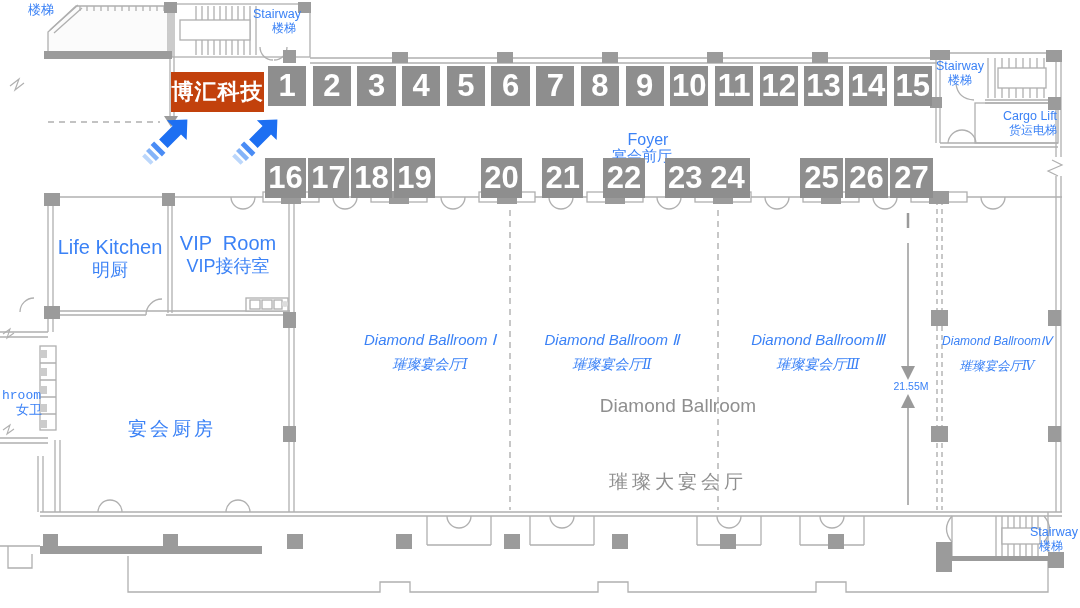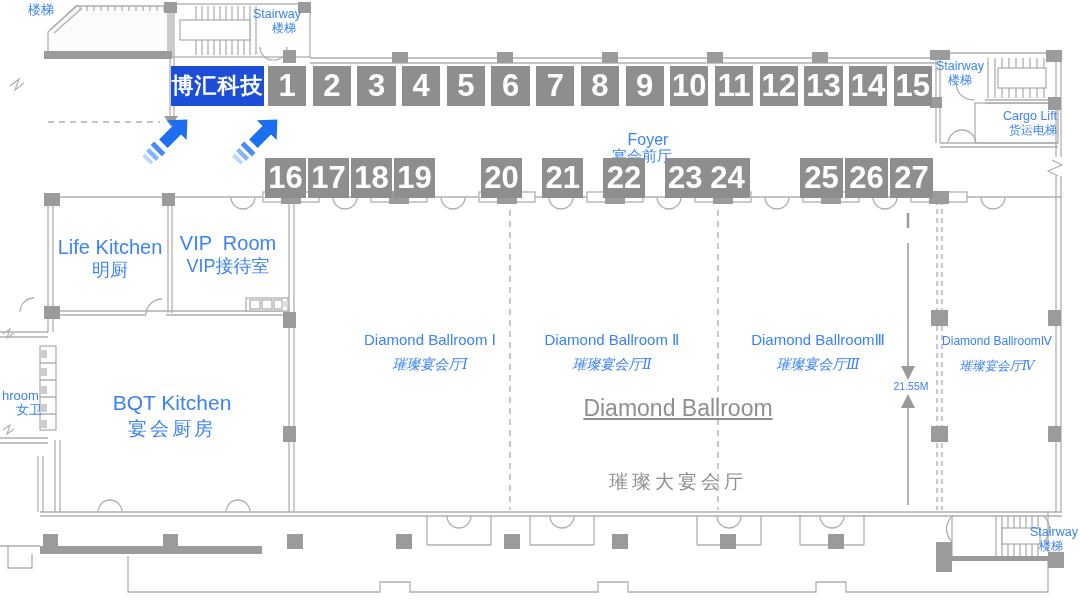--- a/index.html
+++ b/index.html
@@ -1,26 +1,26 @@
 <!DOCTYPE html>
 <html><head>
 <meta charset="utf-8">
 <style>
   html,body{margin:0;padding:0;background:#ffffff;}
   #stage{position:relative;width:1080px;height:608px;background:#ffffff;overflow:hidden;
          font-family:"Liberation Sans",sans-serif;}
   #plan-svg{position:absolute;left:0;top:0;}
   .lbl{position:absolute;color:#3b82f6;white-space:pre;line-height:1.1;}
   .ctr{transform:translateX(-50%);text-align:center;}
-  .it{}
+  .it{font-style:italic;}
   .serif-it{font-family:"DejaVu Serif","Liberation Serif",serif;font-style:italic;}
   .booth-row{position:absolute;display:flex;}
   .booth{width:var(--bw);height:40px;background:#8e8e8e;color:#ffffff;
          font-weight:600;font-size:31px;line-height:40px;text-align:center;flex:none;}
-  #brand-box{position:absolute;left:171px;top:66px;width:93px;height:40px;background:#1d4ed8;
+  #brand-box{position:absolute;left:171px;top:72px;width:93px;height:40px;background:#c2410c;
              color:#fff;font-weight:700;font-size:22px;line-height:40px;text-align:center;letter-spacing:1px;}
 </style>
 </head>
 <body>
 
 <div id="stage">
 
   <div class="lbl ctr" style="left:642px;top:148px;font-size:15px;">宴会前厅</div>
 
   <svg id="plan-svg" width="1080" height="608" viewBox="0 0 1080 608">
@@ -192,33 +192,32 @@
   <div class="lbl ctr" style="left:284px;top:22px;font-size:12px;">楼梯</div>
   <div class="lbl ctr" style="left:960px;top:60px;font-size:12.5px;">Stairway</div>
   <div class="lbl ctr" style="left:960px;top:74px;font-size:12px;">楼梯</div>
   <div class="lbl ctr" style="left:1030px;top:110px;font-size:12.5px;">Cargo Lift</div>
   <div class="lbl ctr" style="left:1033px;top:124px;font-size:12px;">货运电梯</div>
   <div class="lbl ctr" style="left:648px;top:131px;font-size:16px;">Foyer</div>
   <div class="lbl ctr" style="left:110px;top:236px;font-size:20px;">Life Kitchen</div>
   <div class="lbl ctr" style="left:110px;top:261px;font-size:18px;">明厨</div>
   <div class="lbl ctr" style="left:228px;top:232px;font-size:20px;">VIP  Room</div>
   <div class="lbl ctr" style="left:228px;top:257px;font-size:18px;">VIP接待室</div>
-  <div class="lbl" style="left:2px;top:389px;font-size:13px;">hroom</div>
+  <div class="lbl" style="left:2px;top:389px;font-size:13px;font-family:Liberation Mono, monospace;">hroom</div>
   <div class="lbl" style="left:16px;top:403px;font-size:13px;">女卫</div>
-  <div class="lbl ctr" style="left:172px;top:391px;font-size:21px;">BQT Kitchen</div>
   <div class="lbl ctr" style="left:172px;top:419px;font-size:19px;letter-spacing:3px;">宴会厨房</div>
   <div class="lbl ctr it" style="left:430px;top:332px;font-size:15px;">Diamond Ballroom Ⅰ</div>
   <div class="lbl ctr serif-it" style="left:430px;top:357px;font-size:14px;">璀璨宴会厅Ⅰ</div>
   <div class="lbl ctr it" style="left:612px;top:332px;font-size:15px;">Diamond Ballroom Ⅱ</div>
   <div class="lbl ctr serif-it" style="left:612px;top:357px;font-size:14px;">璀璨宴会厅Ⅱ</div>
   <div class="lbl ctr it" style="left:818px;top:332px;font-size:15px;">Diamond BallroomⅢ</div>
   <div class="lbl ctr serif-it" style="left:818px;top:357px;font-size:14px;">璀璨宴会厅Ⅲ</div>
   <div class="lbl ctr it" style="left:997px;top:335px;font-size:12px;">Diamond BallroomⅣ</div>
   <div class="lbl ctr serif-it" style="left:997px;top:359px;font-size:12.5px;">璀璨宴会厅Ⅳ</div>
-  <div class="lbl ctr" style="left:678px;top:396px;font-size:23px;color:#8f8f8f;text-decoration:underline;">Diamond Ballroom</div>
+  <div class="lbl ctr" style="left:678px;top:396px;font-size:19px;color:#8f8f8f;">Diamond Ballroom</div>
   <div class="lbl ctr" style="left:678px;top:424px;font-size:19px;letter-spacing:4px;color:#8f8f8f;margin-top:48px;">璀璨大宴会厅</div>
   <div class="lbl ctr" style="left:911px;top:381px;font-size:10.5px;">21.55M</div>
   <div class="lbl ctr" style="left:1054px;top:526px;font-size:12.5px;">Stairway</div>
   <div class="lbl ctr" style="left:1051px;top:540px;font-size:12px;">楼梯</div>
 
   <div class="booth-row" style="left:268px;top:66px;gap:6.4px;--bw:38.3px;">
       <div class="booth">1</div>
       <div class="booth">2</div>
       <div class="booth">3</div>
       <div class="booth">4</div>

